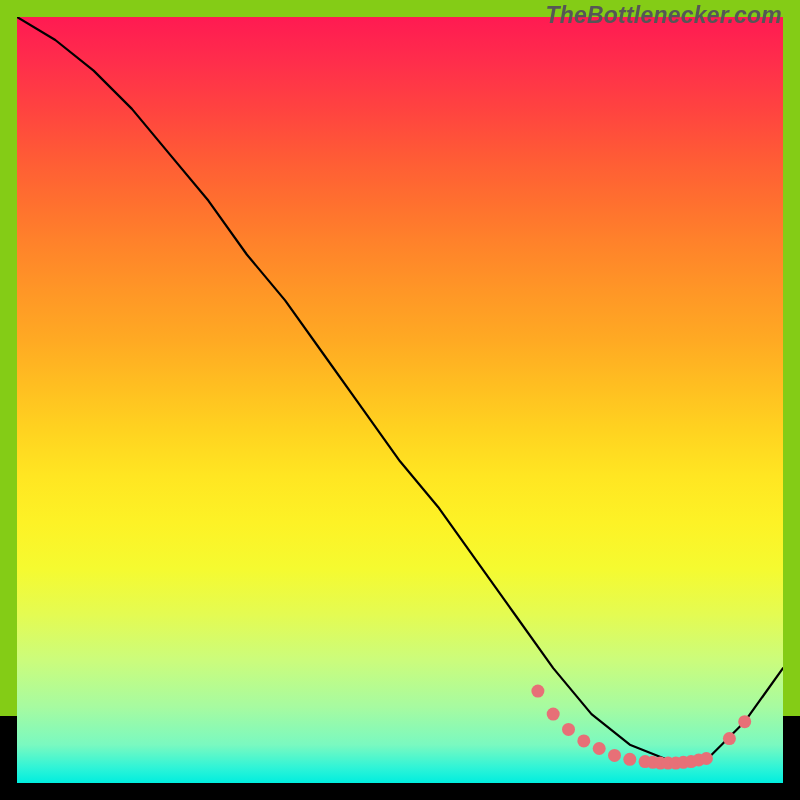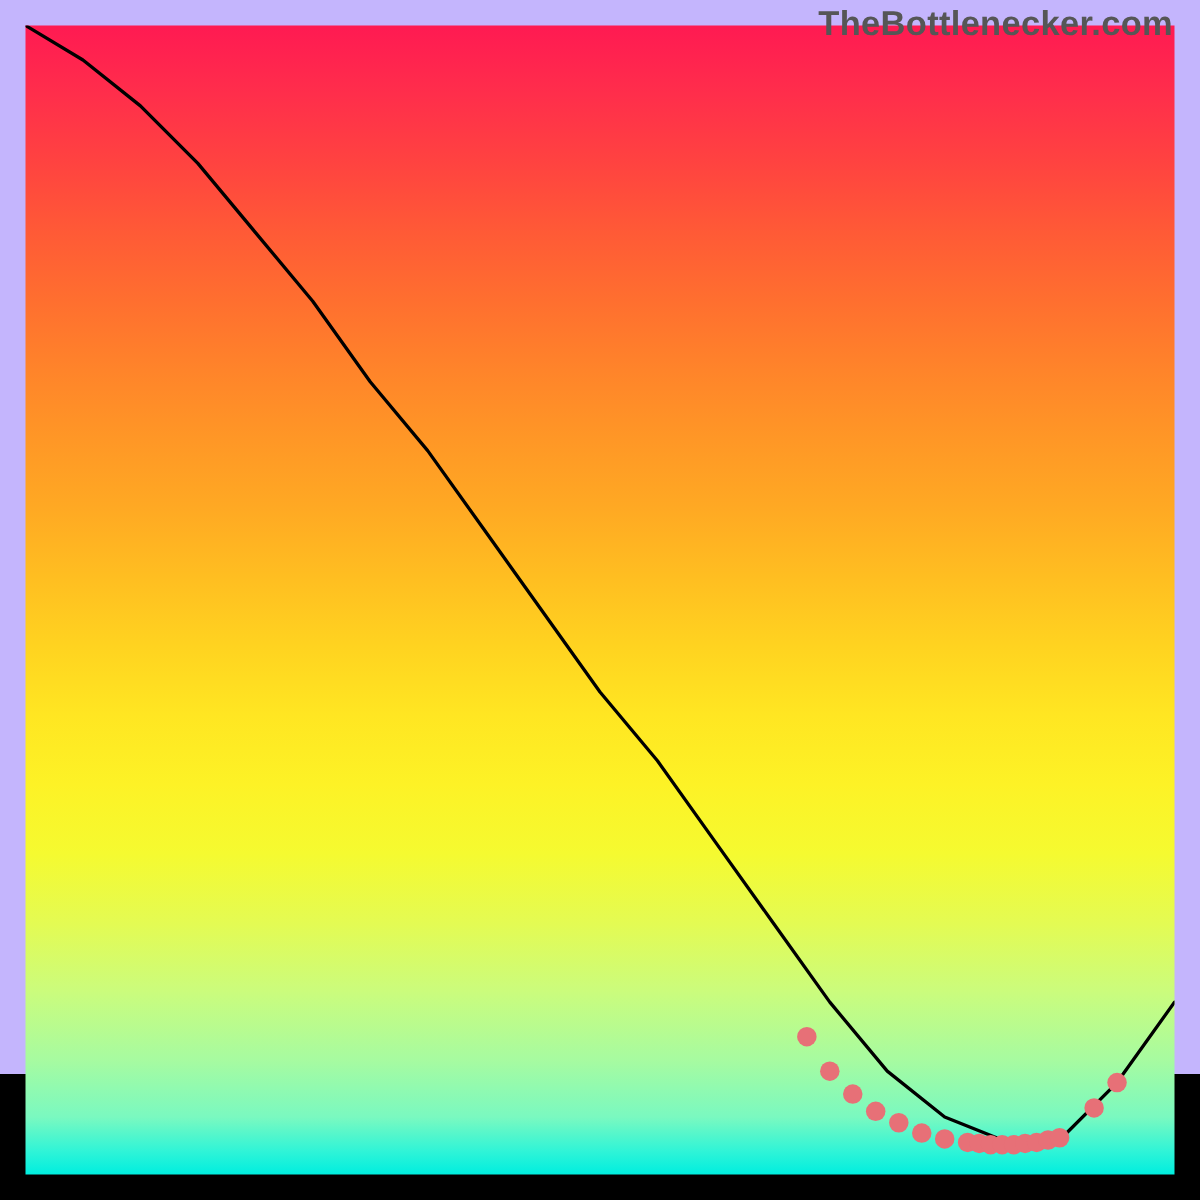--- a/index.html
+++ b/index.html
@@ -1,21 +1,22 @@
 <!DOCTYPE html>
 <html><head>
 <meta charset="utf-8">
 <style>
   * { margin: 0; padding: 0; box-sizing: border-box; }
   html, body { width: 800px; height: 800px; background: #000; overflow: hidden; }
   .wrap {
     position: relative;
     width: 800px;
     height: 716px;
-    background: #c4b5fd;
+    background: #84cc16;
+    font-style: italic;
   }
   .plot {
     position: absolute;
     left: 17px;
     top: 17px;
     width: 766px;
     height: 766px;
     background: linear-gradient(to bottom,
       #ff1a52 0%,
       #ff2e4b 6%,

